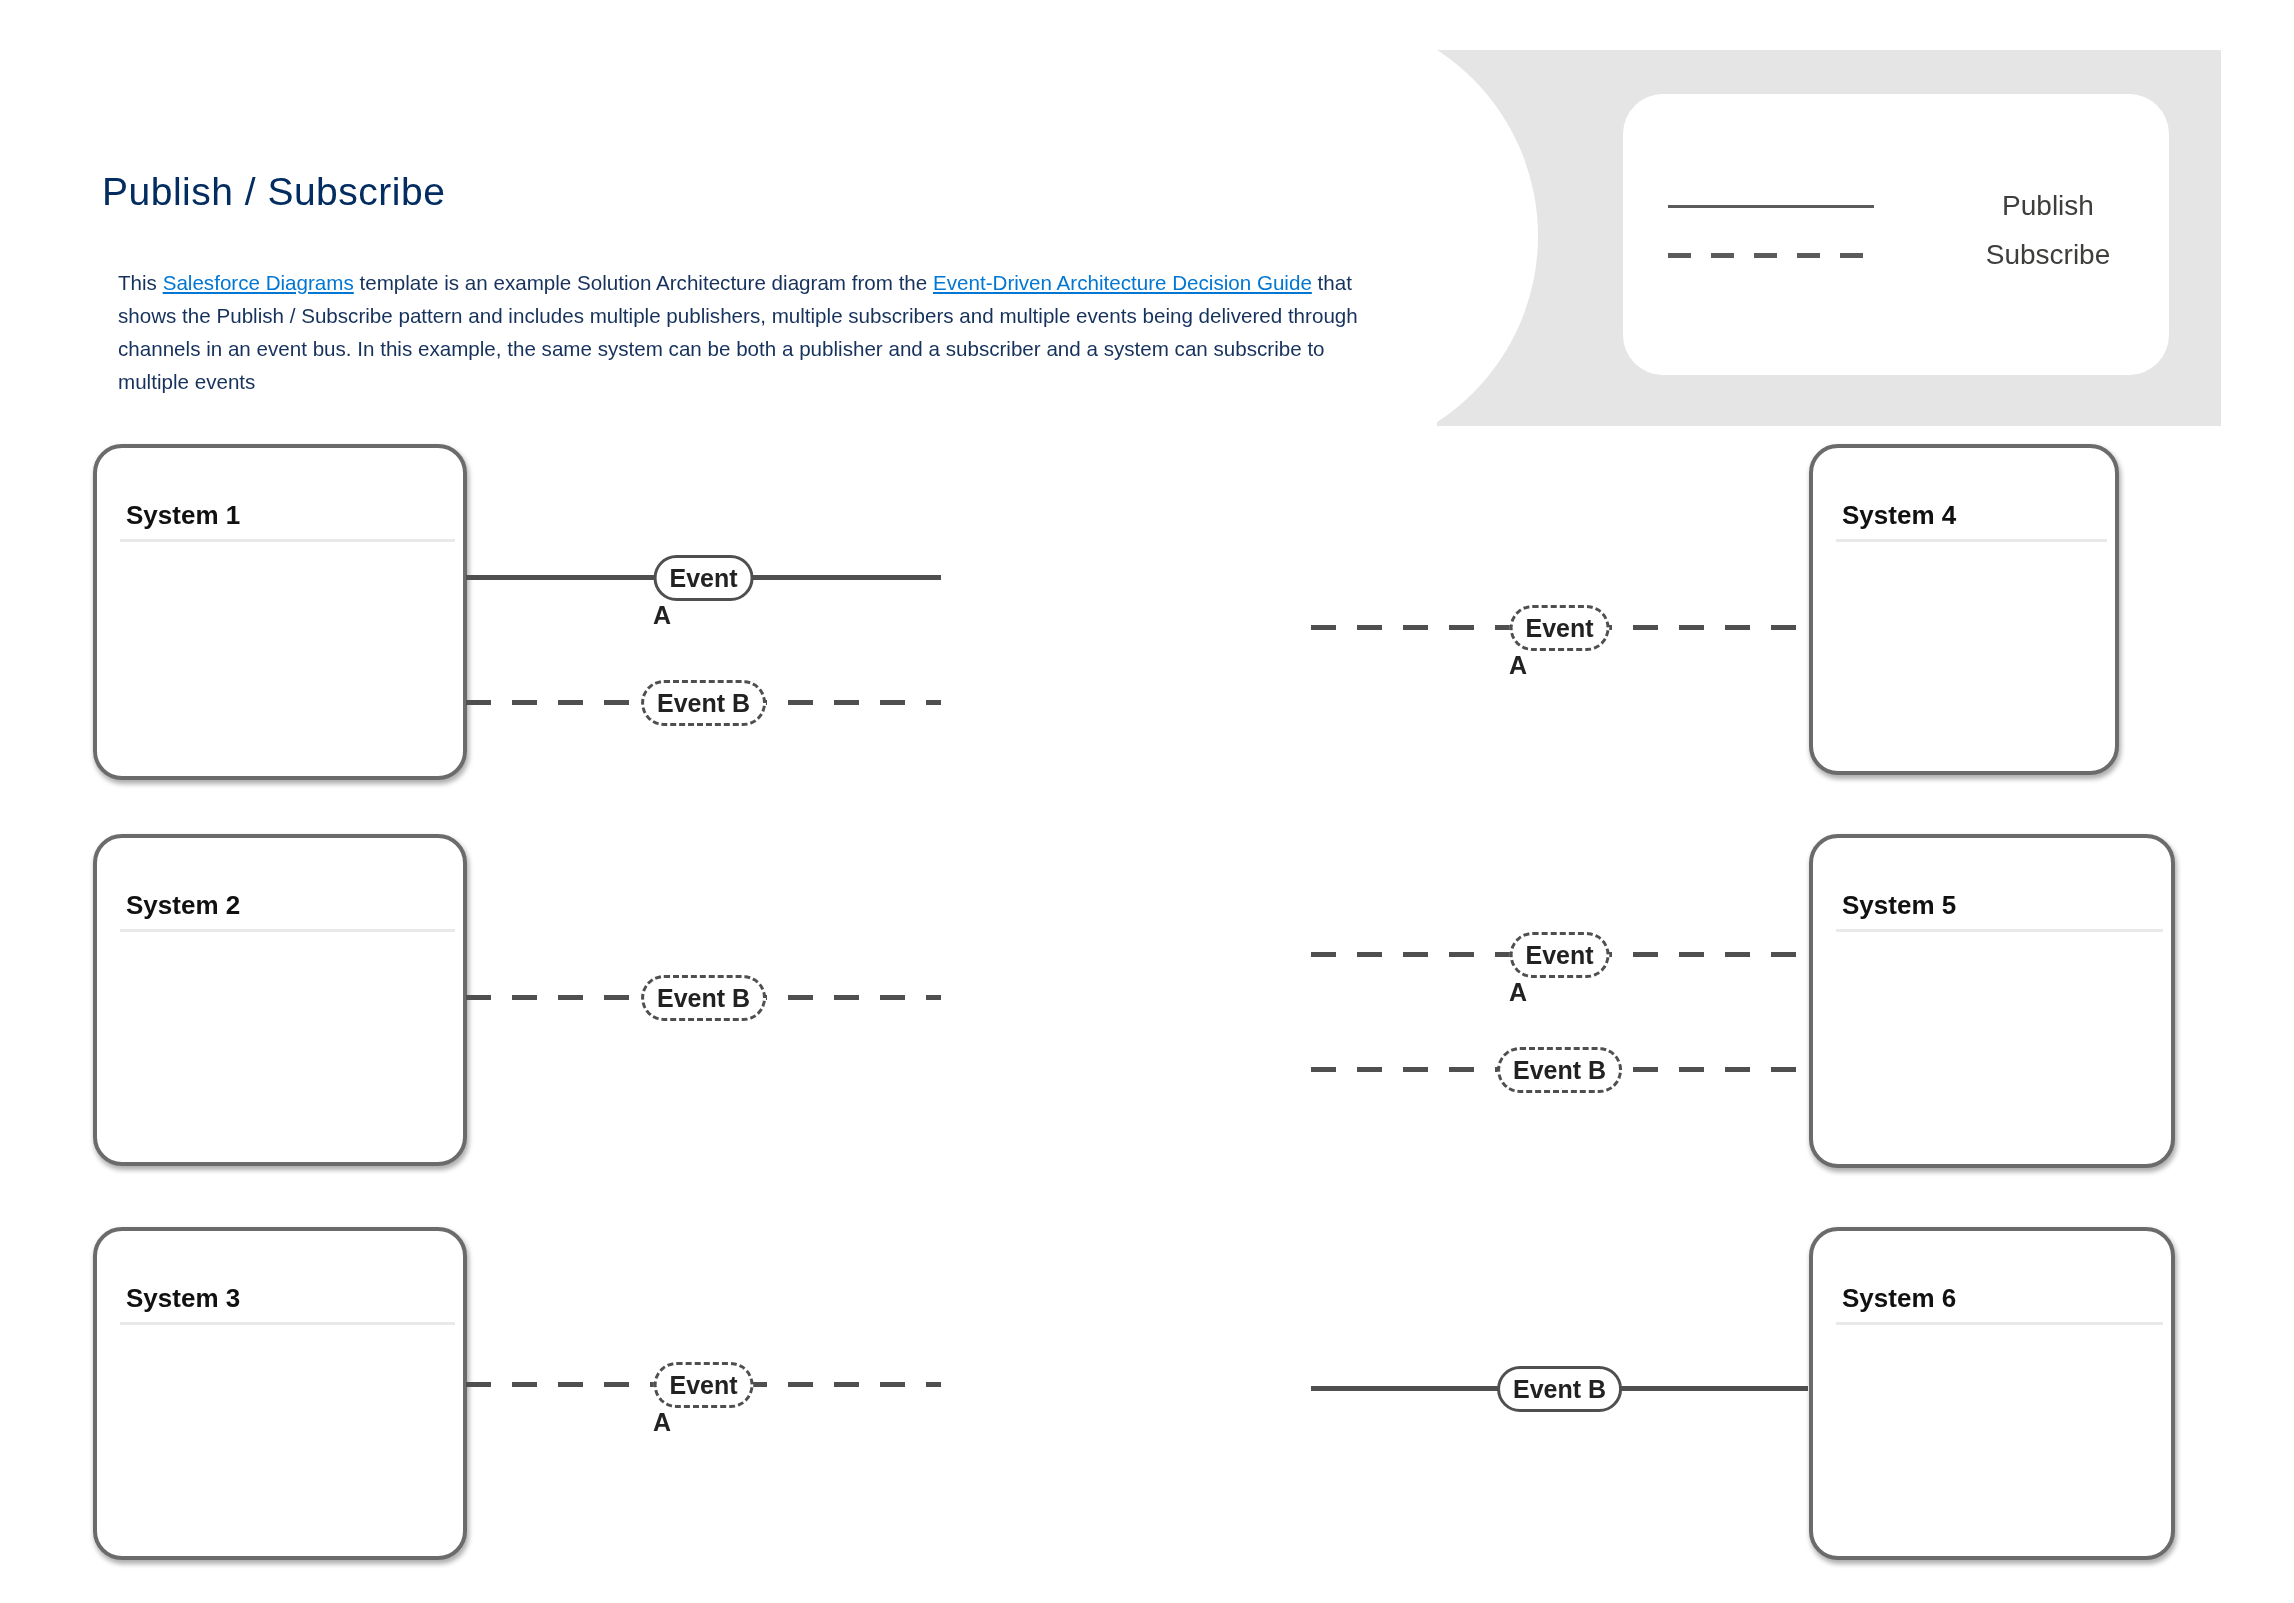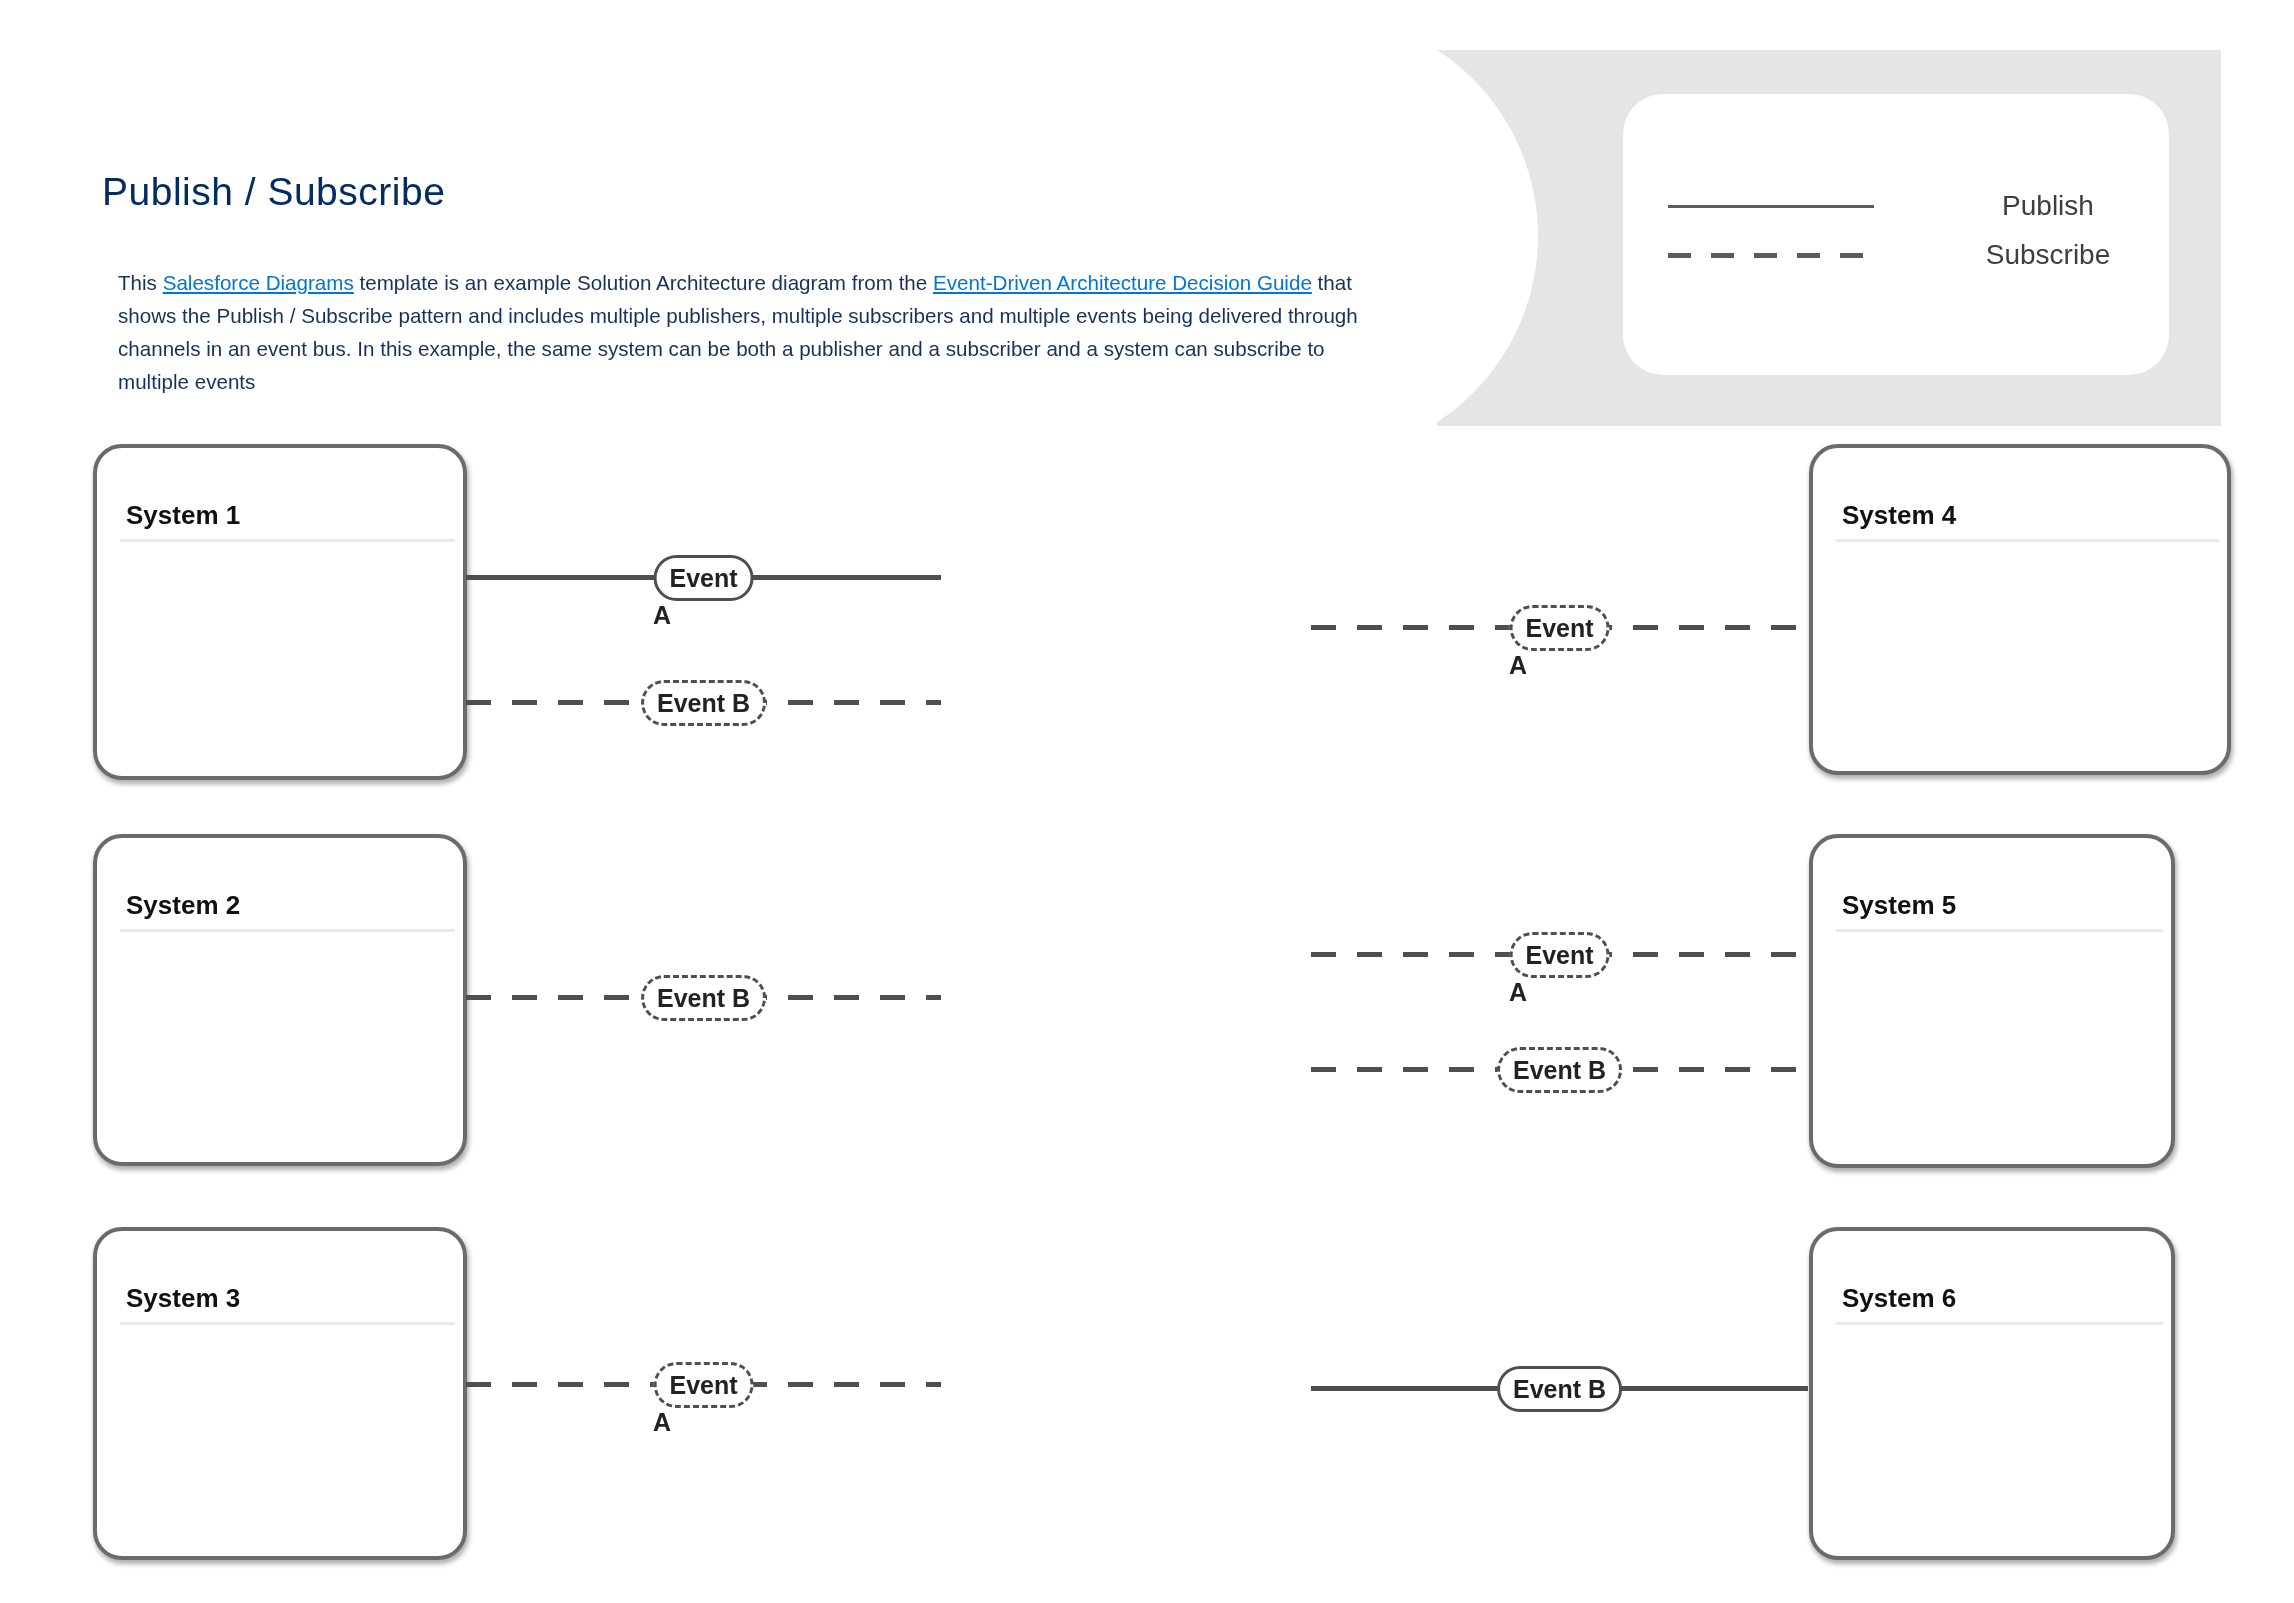--- a/index.html
+++ b/index.html
@@ -101,21 +101,21 @@
   <div class="node" style="left:93px;top:834px;width:374px;height:332px">
     <div class="node-title">System 2</div>
     <div class="node-divider"></div>
   </div>
   <div class="node" style="left:93px;top:1227px;width:374px;height:333px">
     <div class="node-title">System 3</div>
     <div class="node-divider"></div>
   </div>
 
 
-  <div class="node" style="left:1809px;top:444px;width:422px;height:331px">
+  <div class="node" style="left:1809px;top:444px;width:310px;height:331px">
     <div class="node-title">System 4</div>
     <div class="node-divider"></div>
   </div>
   <div class="node" style="left:1809px;top:834px;width:366px;height:334px">
     <div class="node-title">System 5</div>
     <div class="node-divider"></div>
   </div>
   <div class="node" style="left:1809px;top:1227px;width:366px;height:333px">
     <div class="node-title">System 6</div>
     <div class="node-divider"></div>

